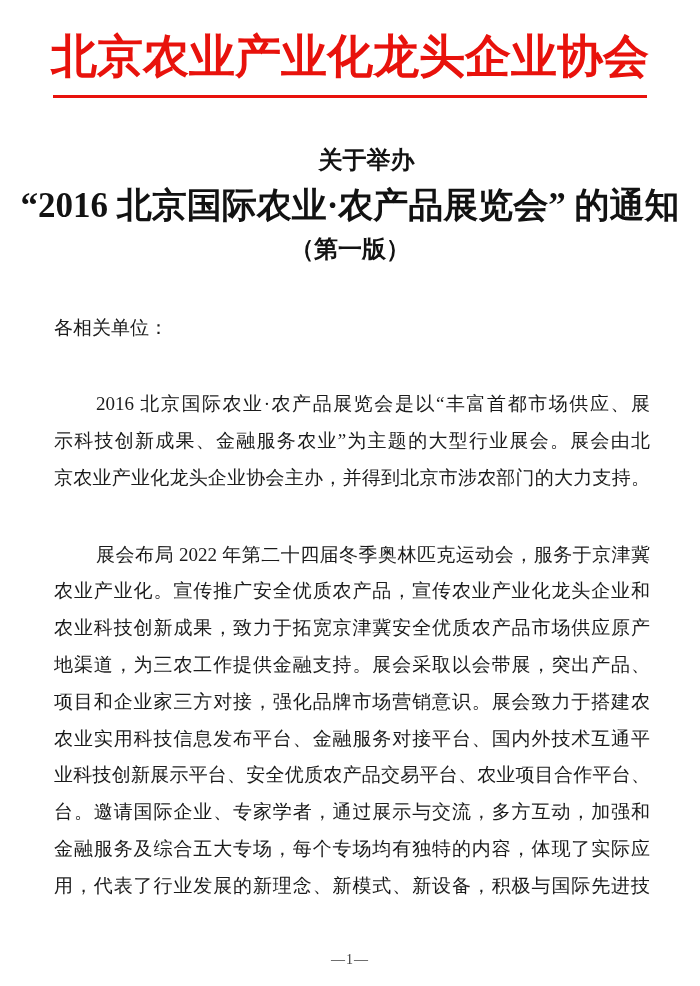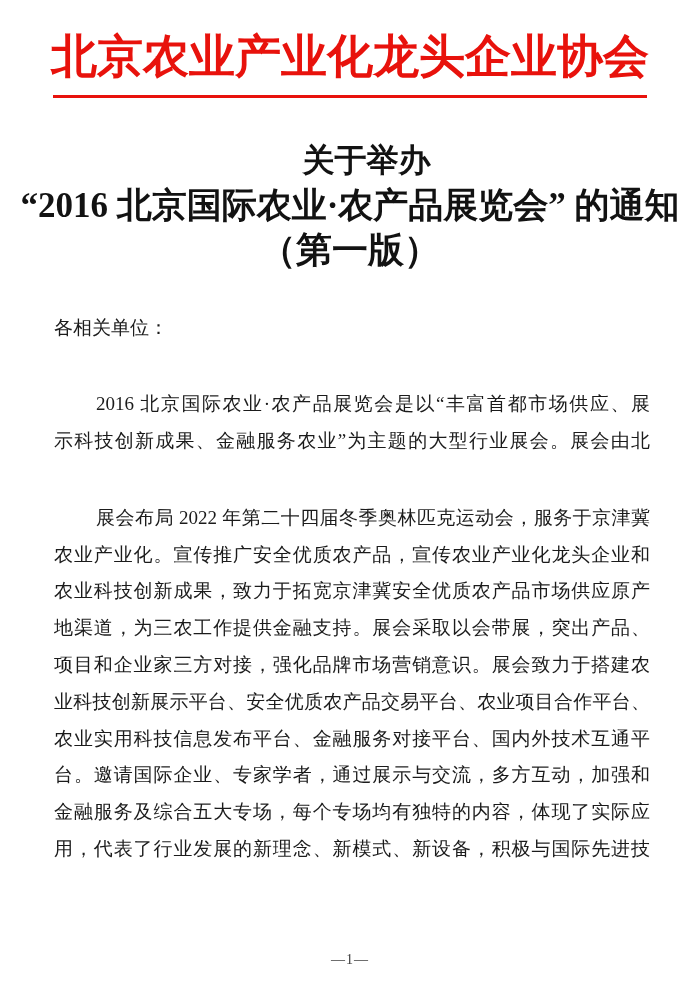--- a/index.html
+++ b/index.html
@@ -38,23 +38,23 @@
     margin: 9px auto 0 auto;
     background: var(--accent-red);
   }
   
   .doc-title {
     margin-top: 40px;
     text-align: center;
     font-weight: bold;
     color: #121212;
   }
-  .doc-title .t1 { font-size: 32px; line-height: 45px; margin-left: 33px; }
+  .doc-title .t1 { font-size: 24px; line-height: 45px; margin-left: 33px; }
   .doc-title .t2 { font-size: 35px; line-height: 45px; white-space: nowrap; }
-  .doc-title .t3 { font-size: 36px; line-height: 45px; }
+  .doc-title .t3 { font-size: 24px; line-height: 45px; font-family: Liberation Mono, monospace; }
   
   .body-text {
     margin: 37px 50px 0 54px;
     font-size: 19px;
     line-height: 36.8px;
     color: var(--ink);
   }
   .body-line {
     height: 36.8px;
     overflow: hidden;
@@ -97,27 +97,28 @@
   <div class="doc-title">
     <div class="t1">关于举办</div>
     <div class="t2">“2016 北京国际农业·农产品展览会” 的通知</div>
     <div class="t3">（第一版）</div>
   </div>
 
   <div class="body-text">
       <div class="body-line no-justify">各相关单位：</div>
       <div class="body-line first-indent">2016 北京国际农业·农产品展览会是以“丰富首都市场供应、展</div>
       <div class="body-line">示科技创新成果、金融服务农业”为主题的大型行业展会。展会由北</div>
+      <div class="body-line">京农业产业化龙头企业协会主办，并得到北京市涉农部门的大力支持。</div>
       <div class="body-line first-indent">展会布局 2022 年第二十四届冬季奥林匹克运动会，服务于京津冀</div>
       <div class="body-line">农业产业化。宣传推广安全优质农产品，宣传农业产业化龙头企业和</div>
       <div class="body-line">农业科技创新成果，致力于拓宽京津冀安全优质农产品市场供应原产</div>
       <div class="body-line">地渠道，为三农工作提供金融支持。展会采取以会带展，突出产品、</div>
       <div class="body-line">项目和企业家三方对接，强化品牌市场营销意识。展会致力于搭建农</div>
+      <div class="body-line">农业实用科技信息发布平台、金融服务对接平台、国内外技术互通平</div>
       <div class="body-line">业科技创新展示平台、安全优质农产品交易平台、农业项目合作平台、</div>
-      <div class="body-line">农业实用科技信息发布平台、金融服务对接平台、国内外技术互通平</div>
       <div class="body-line">台。邀请国际企业、专家学者，通过展示与交流，多方互动，加强和</div>
       <div class="body-line">金融服务及综合五大专场，每个专场均有独特的内容，体现了实际应</div>
       <div class="body-line">用，代表了行业发展的新理念、新模式、新设备，积极与国际先进技</div>
     </div>
 
   <div class="footer">
     <span class="page-number">—1—</span>
   </div>
 
 </div>

